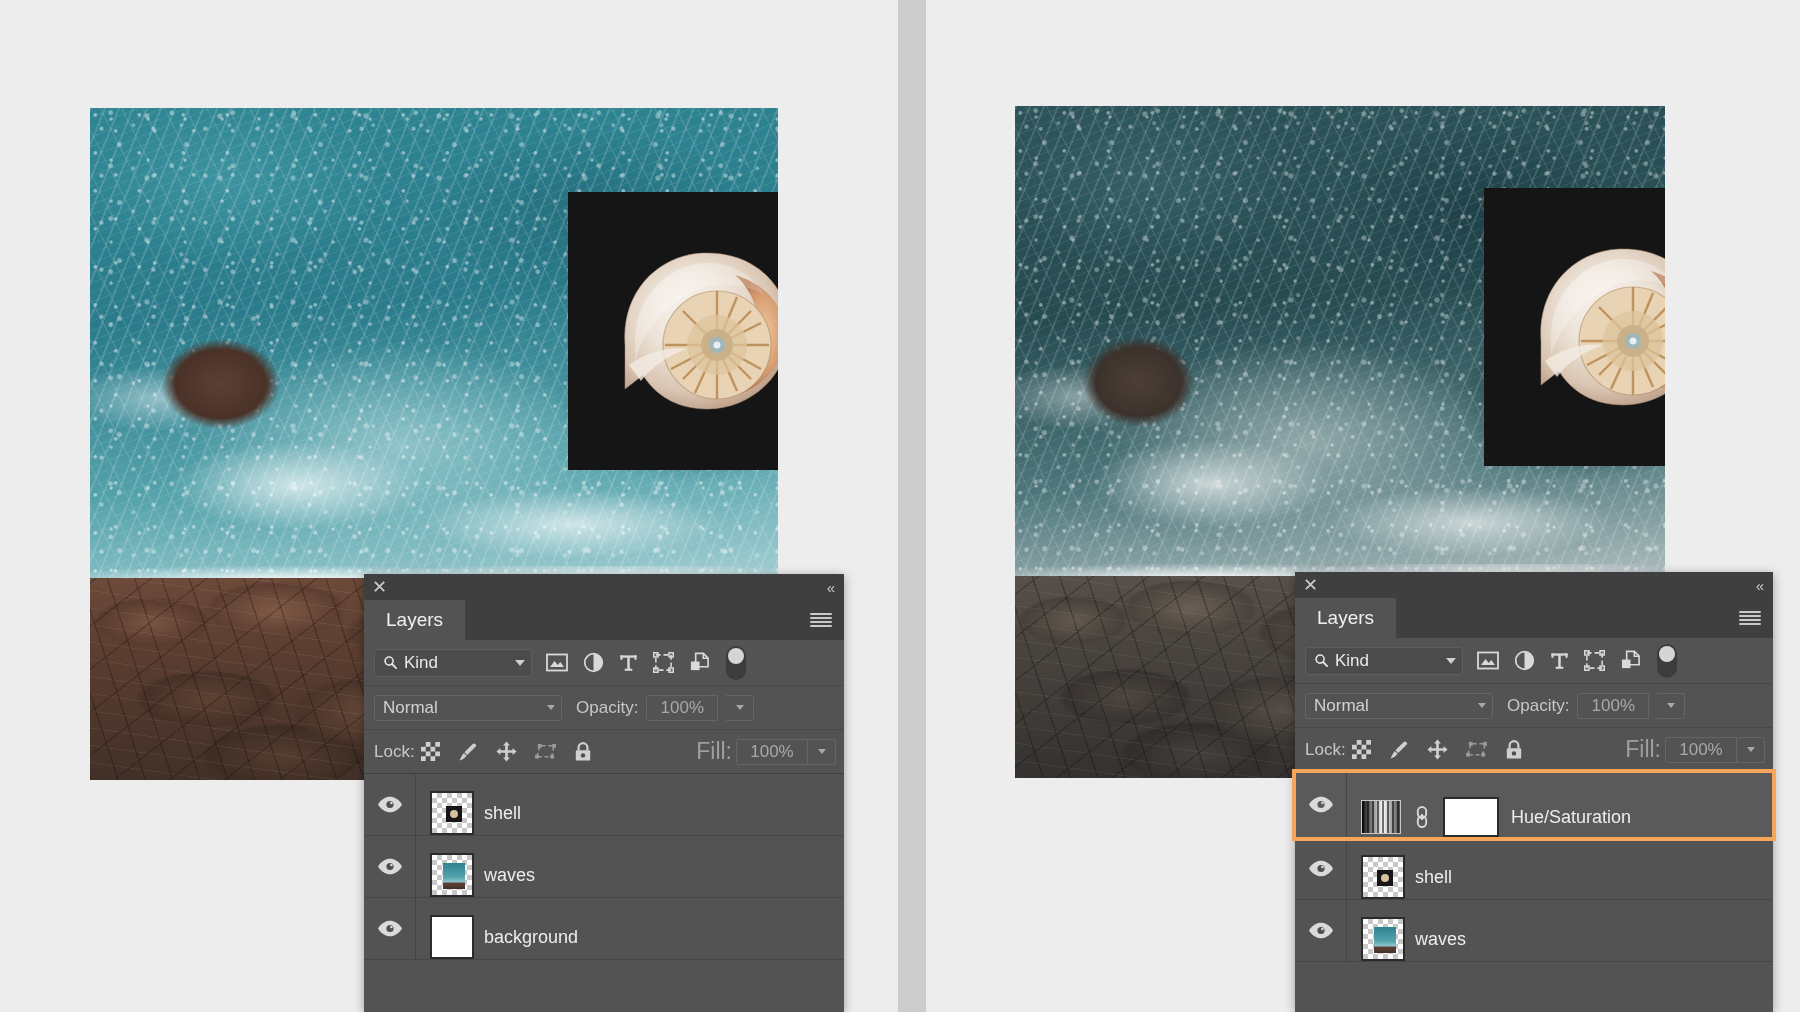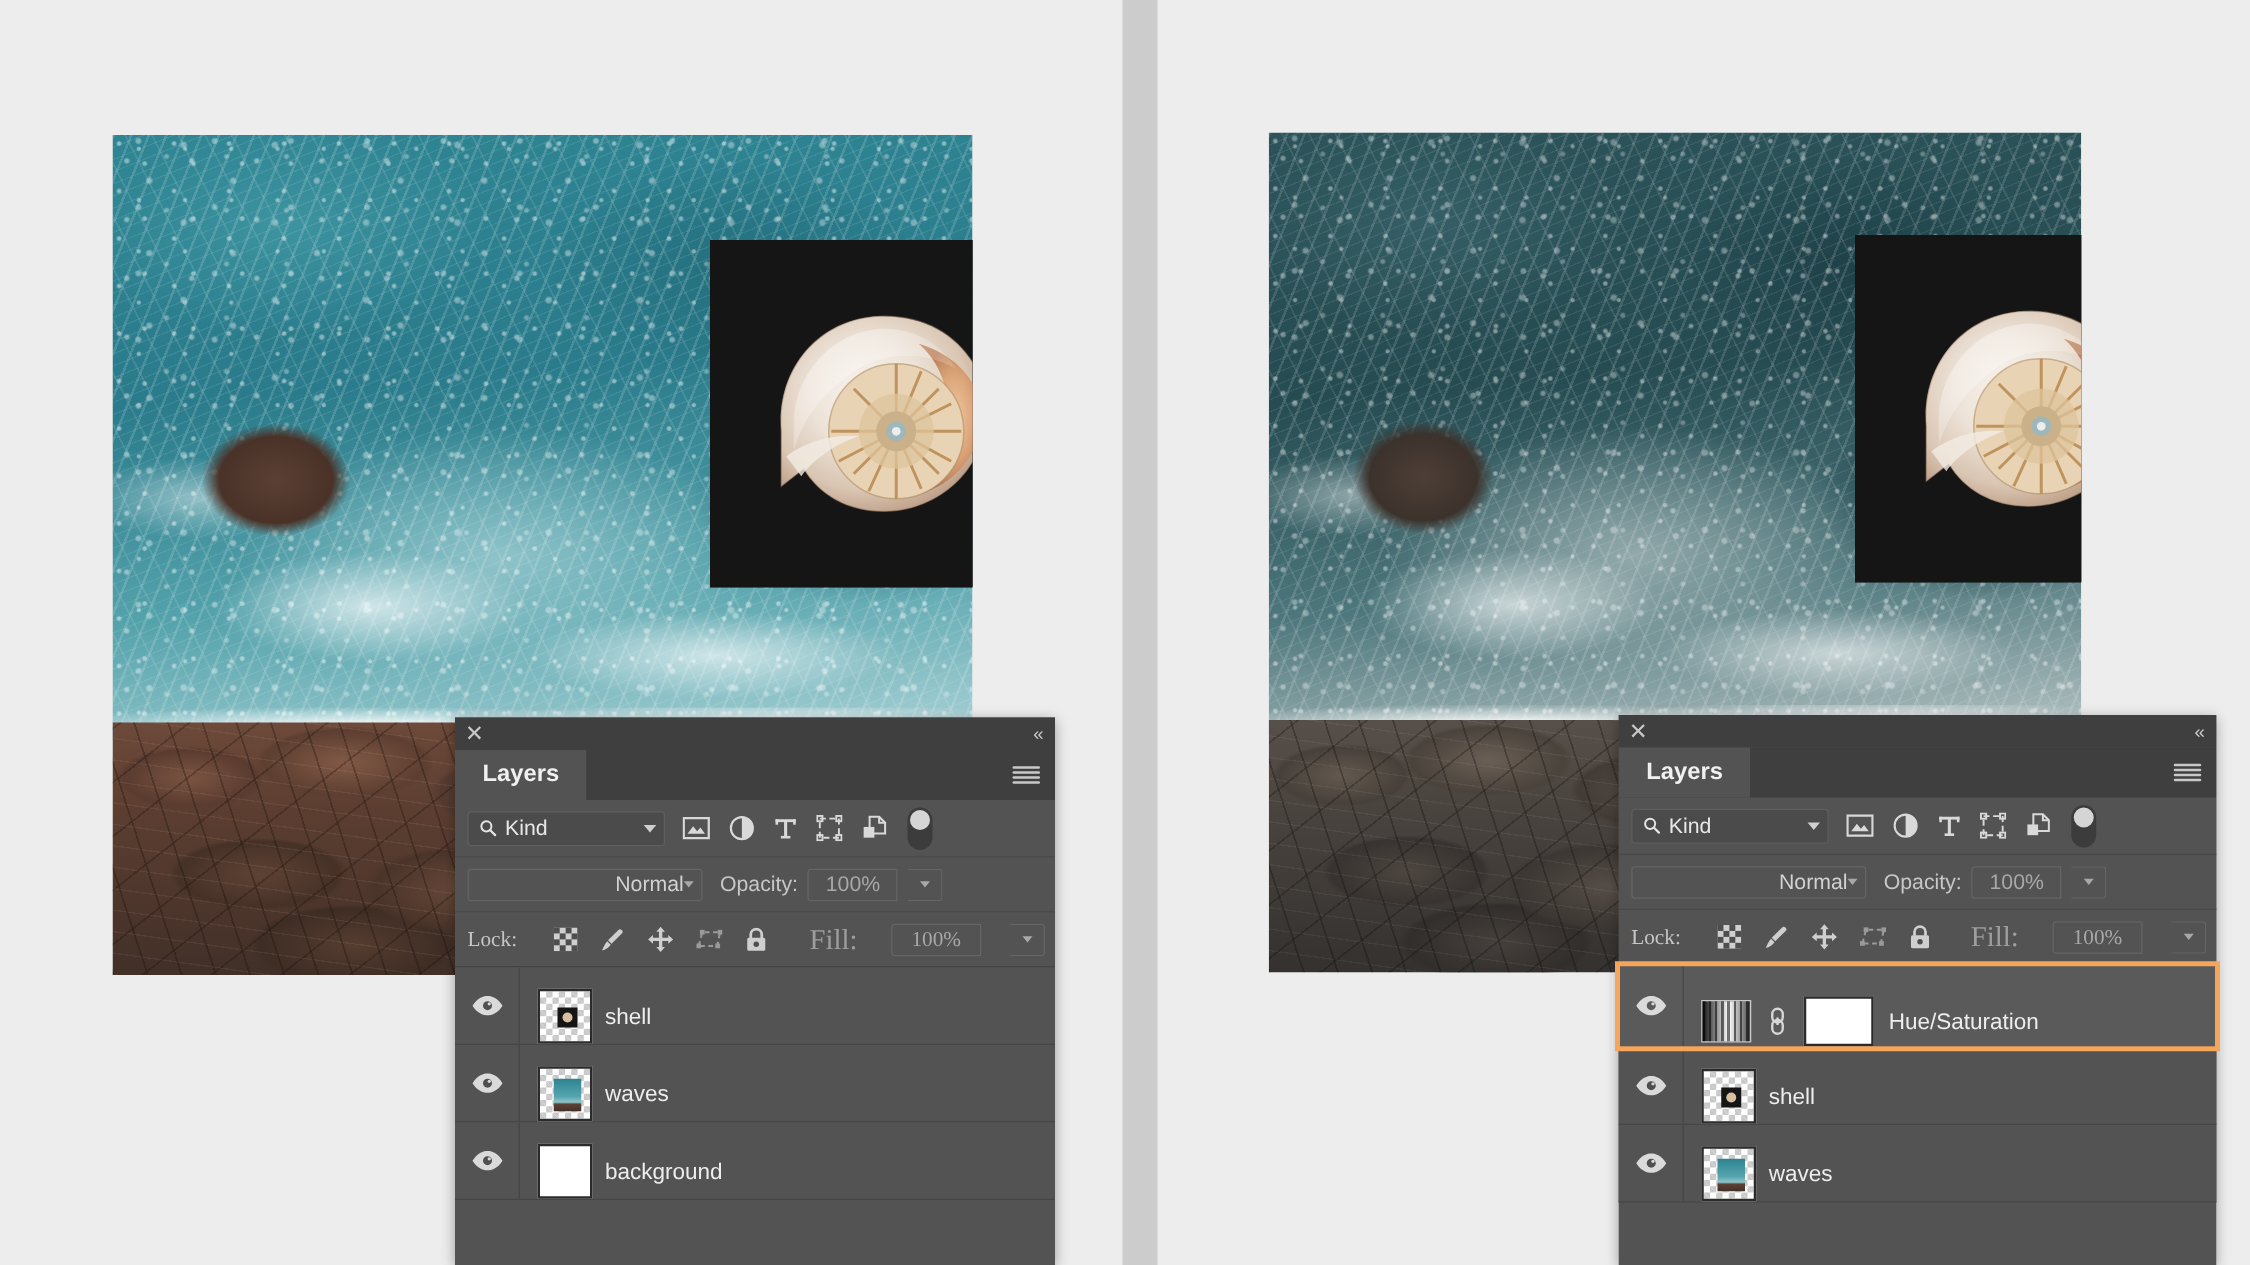--- a/index.html
+++ b/index.html
@@ -59,21 +59,21 @@
   .tb-close { color:#c9c9c9; font-size:18px; line-height:1; cursor:pointer; }
   .tb-collapse { color:#c9c9c9; font-size:15px; letter-spacing:-1px; cursor:pointer; }
 
   .panel-tabrow {
     height: 40px; background: #3f3f3f; display: flex; align-items: stretch;
     position: relative;
   }
   .panel-tab {
     background: #535353; padding: 0 22px;
     display:flex; align-items:center;
-    font-weight: bold; font-size: 19px; color: #f0f0f0;
+    font-weight: normal; font-size: 19px; color: #f0f0f0;
   }
   .panel-tabfill { flex:1; position:relative; }
   .burger { position:absolute; right:12px; top:50%; transform:translateY(-50%);
             width:22px; height:14px; display:flex; flex-direction:column;
             justify-content:space-between; cursor:pointer; }
   .burger i { display:block; height:2px; background:#c9c9c9; border-radius:1px; }
 
   .filter-row {
     height: 46px; background: #535353; display: flex; align-items: center;
     padding: 0 8px 0 10px; gap: 10px; border-bottom: 1px solid #484848;
@@ -97,37 +97,37 @@
 
   .blend-row {
     height: 44px; background: #535353; display:flex; align-items:center;
     padding: 0 8px 0 10px; gap: 8px; border-bottom: 1px solid #484848;
   }
   .blend-select {
     width: 188px; height: 26px; background: #535353; border:1px solid #656565;
     border-radius:3px; display:flex; align-items:center; padding:0 6px 0 8px;
     cursor:pointer;
   }
-  .blend-select .kind-label { color:#d2d2d2;text-align:right; }
+  .blend-select .kind-label { color:#d2d2d2; }
   .op-label { color:#c7c7c7; font-size:17px; margin-left:6px; }
   .num-box {
     height: 26px; border:1px solid #656565; border-radius:3px 0 0 3px;
     display:flex; align-items:center; justify-content:center;
     min-width: 72px; color:#a8a8a8; font-size:17px; cursor:text;
   }
   .num-stepper {
     height:26px; width:28px; border:1px solid #656565; border-left:none;
     border-radius:0 3px 3px 0; display:flex; align-items:center; justify-content:center;
     cursor:pointer;
   }
   .chev-sm { width:0;height:0;border-left:4px solid transparent;border-right:4px solid transparent;border-top:5px solid #a8a8a8; }
 
   .lock-row {
     height: 44px; background: #535353; display:flex; align-items:center;
-    padding: 0 8px 0 10px; gap: 23px; border-bottom: 1px solid #3f3f3f; font-family: Liberation Serif, serif;
+    padding: 0 8px 0 10px; gap: 0; border-bottom: 1px solid #3f3f3f;
   }
   .lock-label { color:#c7c7c7; font-size:17px; }
   .lock-icons { display:flex; align-items:center; gap:18px; margin-left:6px; }
   .lock-icons svg { display:block; cursor:pointer; }
   .fill-label { color:#9e9e9e; font-size:23px; margin-left:auto; padding-right:4px; }
 
   
   .layer-list { background:#535353; }
   .layer-row {
     height: 62px; display:flex; align-items:flex-end;

